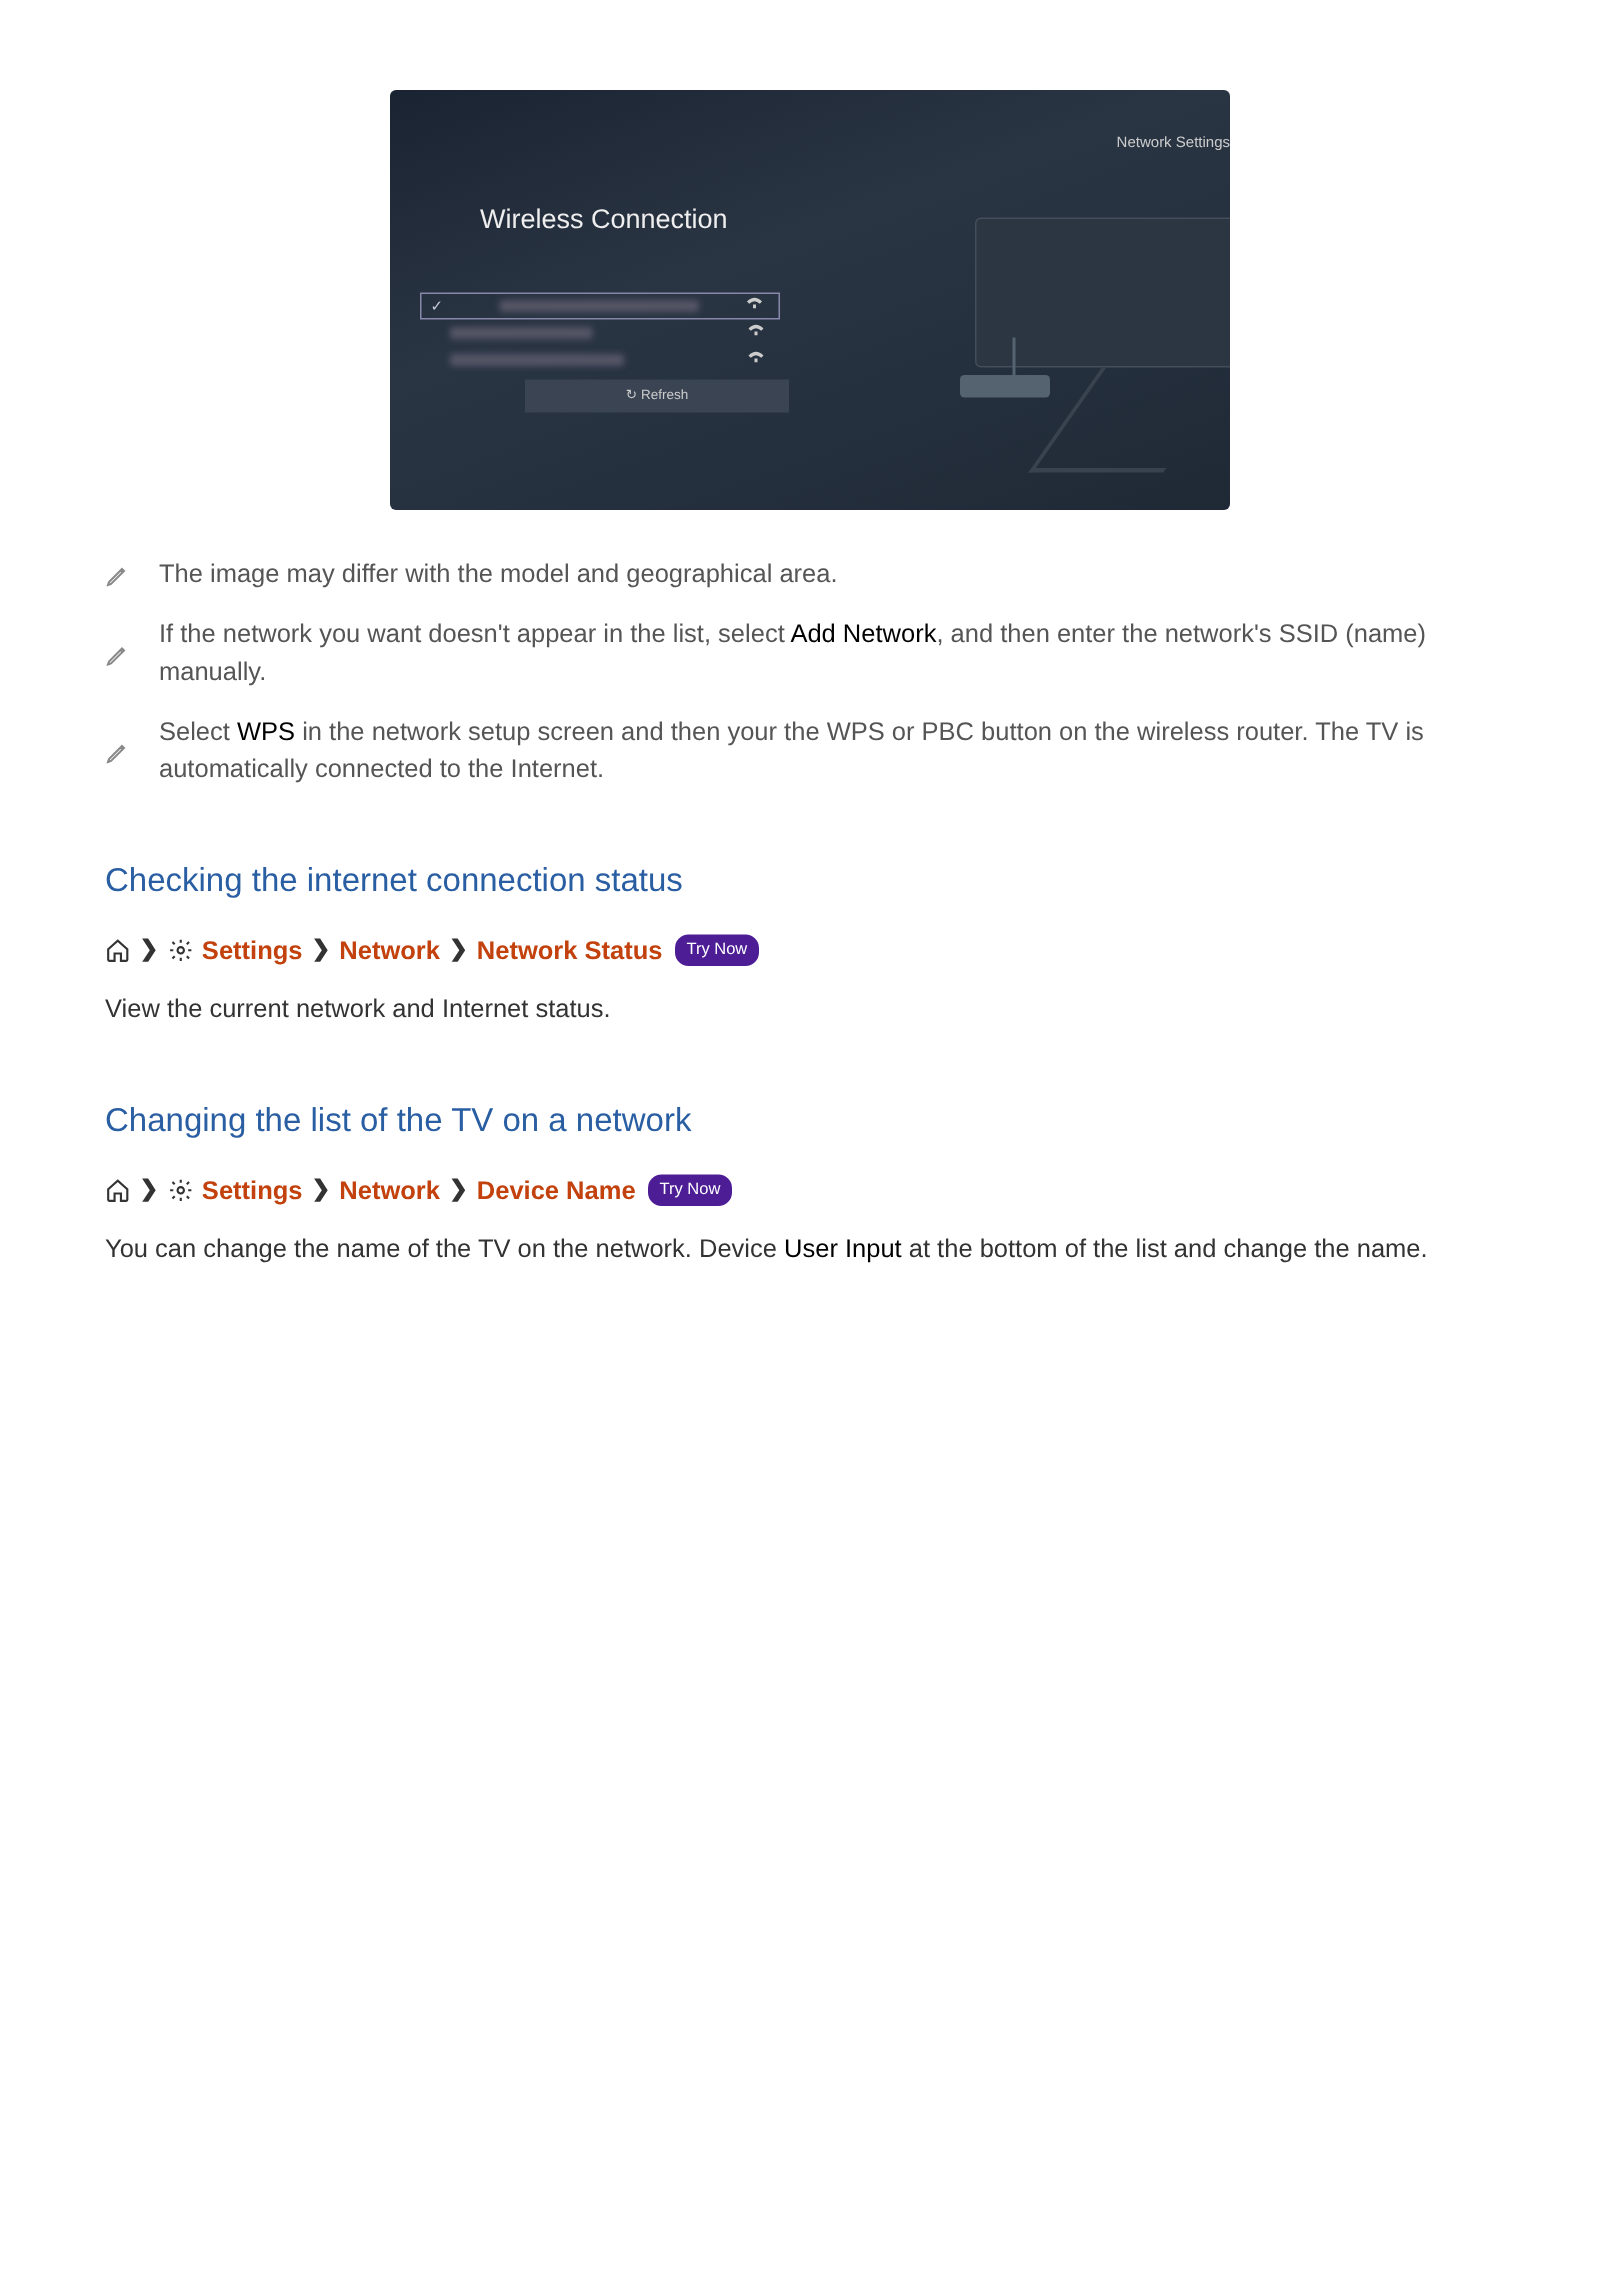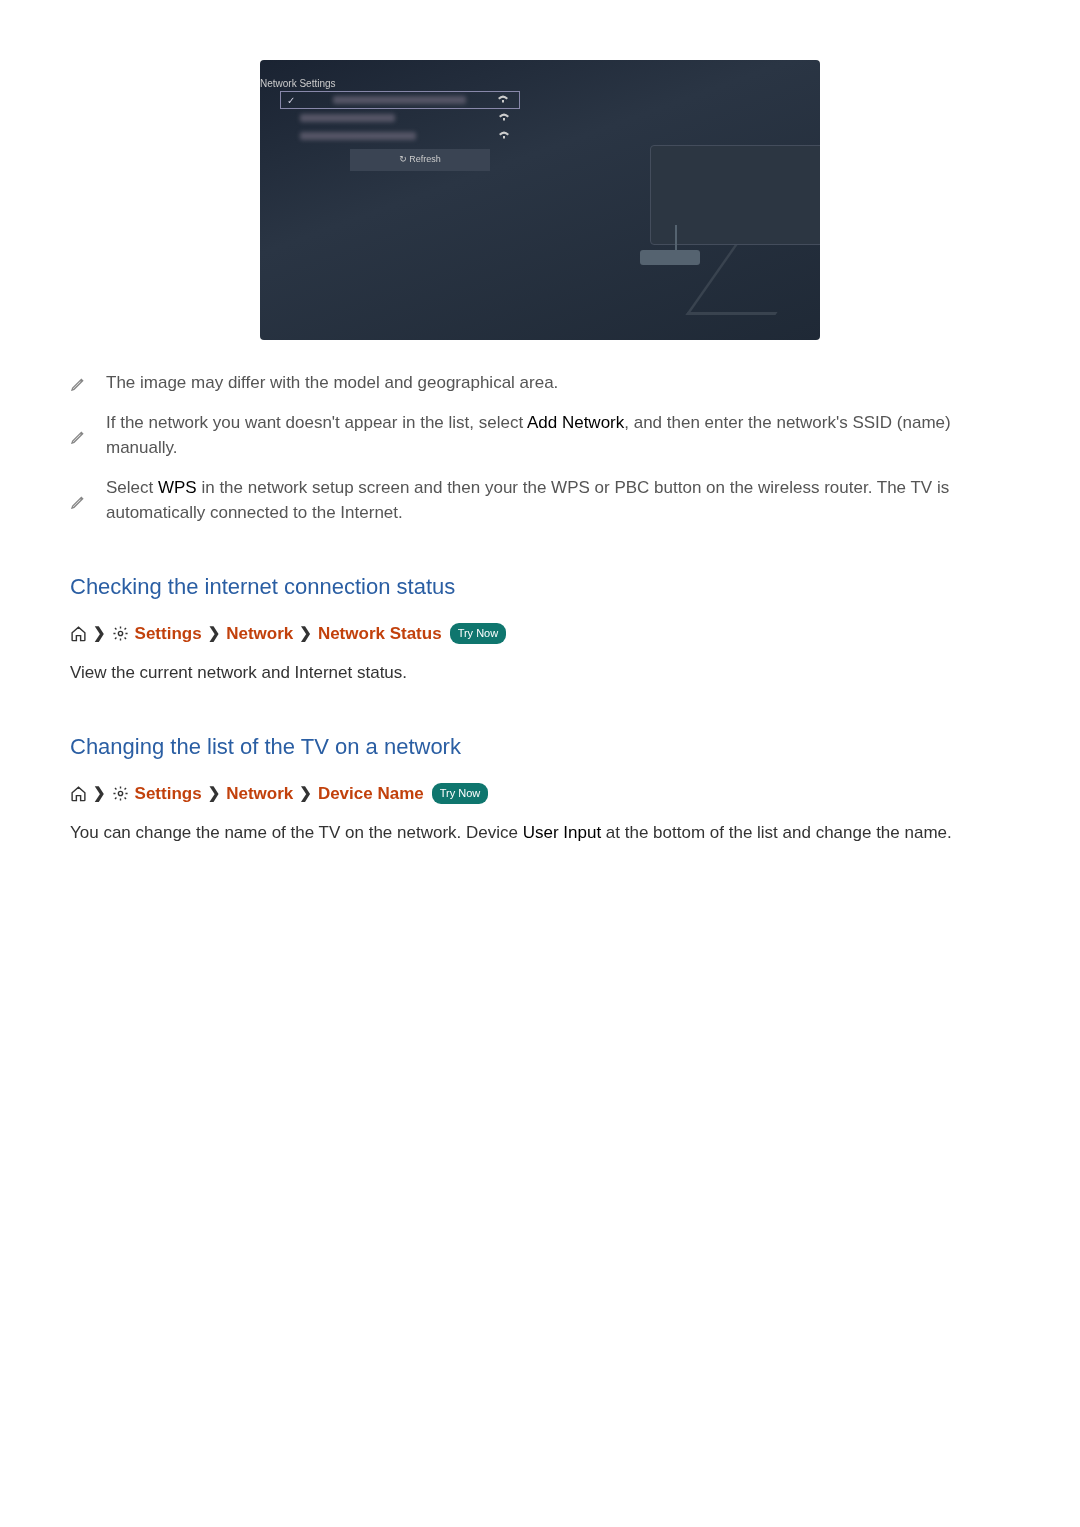--- a/index.html
+++ b/index.html
@@ -21,22 +21,22 @@
     width: 560px;
     height: 280px;
     background: linear-gradient(160deg, #1a2332 0%, #2a3544 40%, #1f2936 100%);
     border-radius: 4px;
     position: relative;
     overflow: hidden;
     color: #ddd;
     font-size: 10px;
   }
   .tv-title {
-    text-align: left;
-    padding-top: 16px;
+    text-align: right;
+    padding-top: 28px;
     font-size: 10px;
     color: #ccc;
   }
   .tv-heading {
     font-size: 18px;
     font-weight: 300;
     color: #eee;
     margin: 30px 0 35px 60px;
   }
   .tv-instruction {
@@ -76,21 +76,21 @@
     border-radius: 2px;
     width: 60%;
     height: 8px;
   }
   .wifi-lock {
     font-size: 10px;
     color: #ccc;
   }
   .refresh-row {
     background: #3a4453;
-    width: 140px;
+    width: 176px;
     text-align: center;
     padding: 4px;
     font-size: 9px;
     color: #ccc;
     margin-left: 60px;
     margin-top: 4px;
   }
   .tv-monitor {
     position: absolute;
     right: -30px;
@@ -168,21 +168,21 @@
     font-weight: 600;
   }
   .path .link { color: #c2410c; }
   .chev {
     font-weight: bold;
     color: #333;
     font-size: 15px;
   }
   .try-now {
     display: inline-block;
-    background: #0f766e;
+    background: #4c1d95;
     color: #fff;
     font-size: 11px;
     font-weight: normal;
     padding: 2px 8px;
     border-radius: 9px;
     margin-left: 2px;
   }
   .body-text {
     color: #333;
     margin-bottom: 10px;
@@ -191,20 +191,21 @@
     display: inline-flex;
     align-items: center;
   }
 </style>
 </head>
 <body>
 
 <div class="screenshot-wrap">
   <div class="tv-screenshot">
     <div class="tv-title">Network Settings</div>
+    <div class="tv-heading">Wireless Connection</div>
     <div class="net-list">
       <div class="net-row selected">
         <span class="blur-text"></span>
         <span class="wifi-lock">
           <svg width="12" height="10" viewBox="0 0 24 20">
               <path fill="#ccc" d="M2 8 Q12 -2 22 8 L19 11 Q12 4 5 11 Z"></path>
               <rect x="10" y="12" width="4" height="5" fill="#ccc"></rect>
             </svg>
         </span>
       </div>

